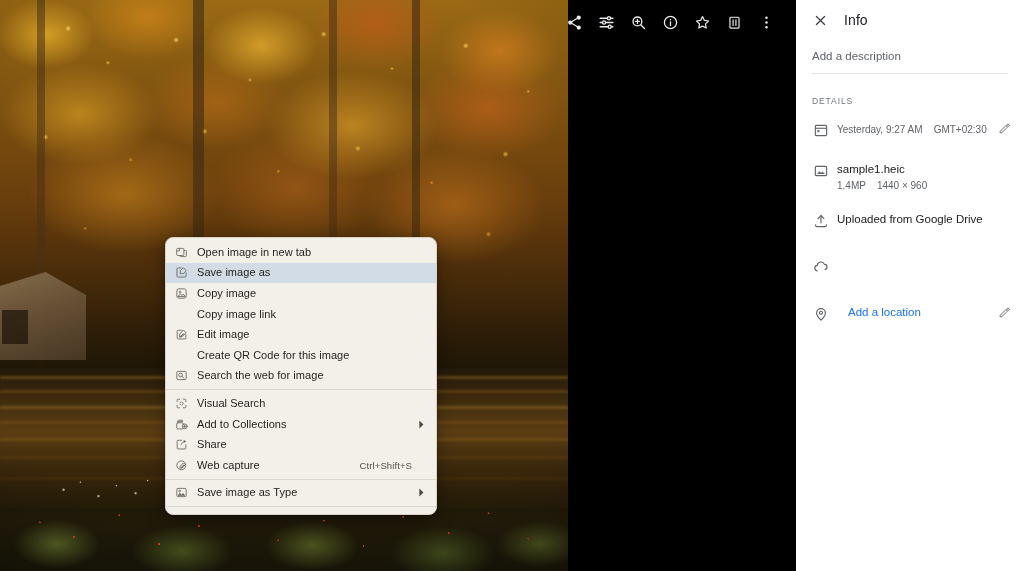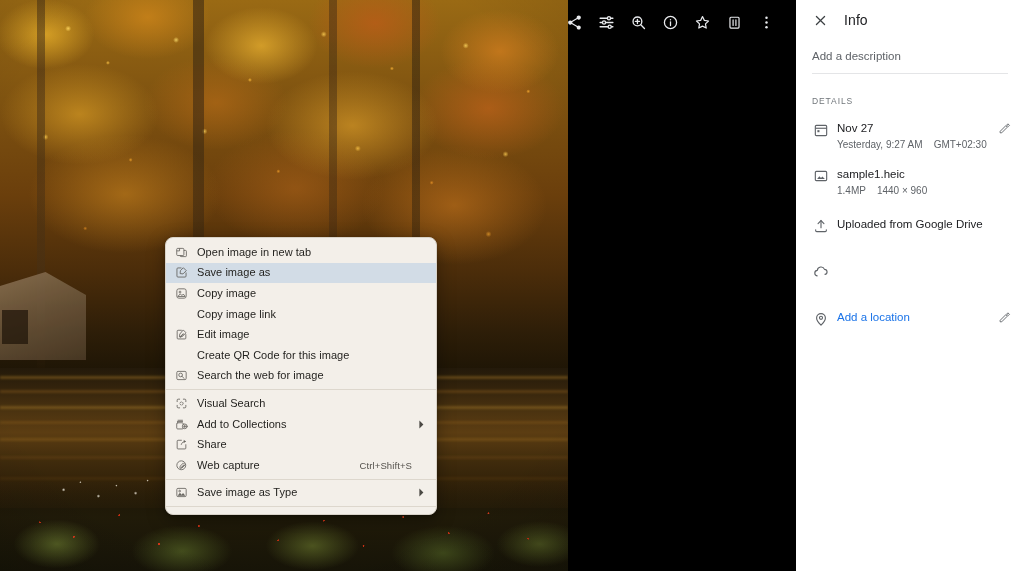--- a/index.html
+++ b/index.html
@@ -313,21 +313,20 @@
 
     <div class="det-row">
       <div class="det-ico">
         <svg width="16" height="16" viewBox="0 0 24 24" fill="none" stroke="#5f6368" stroke-width="1.7">
           <rect x="3.5" y="5" width="17" height="15.5" rx="1.6"></rect>
           <line x1="3.5" y1="9.4" x2="20.5" y2="9.4"></line>
           <rect x="6.6" y="12.2" width="3.1" height="3.1" fill="#5f6368" stroke="none"></rect>
         </svg>
       </div>
       <div class="det-body">
-        <div class="det-main">Nov 27</div>
         <div class="det-sub">
           <span>Yesterday, 9:27 AM</span>
           <span>GMT+02:30</span>
         </div>
       </div>
       <div class="det-edit">
         <svg width="13" height="13" viewBox="0 0 24 24" fill="none" stroke="#5f6368" stroke-width="1.7" stroke-linejoin="round">
           <path d="M4 17.2V20h2.8L17.3 9.5l-2.8-2.8z"></path>
           <path d="M16 5.7l2.3-2.3 2.8 2.8-2.3 2.3z"></path>
         </svg>
@@ -367,21 +366,21 @@
 
     <div class="det-row" style="margin-top:19px;">
       <div class="det-ico">
         <svg width="17" height="17" viewBox="0 0 24 24" fill="none" stroke="#5f6368" stroke-width="1.6" stroke-linejoin="round">
           <path d="M6.4 18.2a3.9 3.9 0 01-.35-7.78 5.3 5.3 0 0110.2-1.45 3.6 3.6 0 01.45 7.17l-.35.06"></path>
         </svg>
       </div>
       <div class="det-edit"></div>
     </div>
 
-    <div class="det-row" style="margin-top:22px;">
+    <div class="det-row" style="margin-top:22px;gap:11px;">
       <div class="det-ico">
         <svg width="16" height="16" viewBox="0 0 24 24" fill="none" stroke="#5f6368" stroke-width="1.7">
           <path d="M12 21.2s6.6-6.1 6.6-10.6a6.6 6.6 0 10-13.2 0c0 4.5 6.6 10.6 6.6 10.6z"></path>
           <circle cx="12" cy="10.2" r="2.3"></circle>
         </svg>
       </div>
       <div class="det-body">
         <div class="det-main link">Add a location</div>
       </div>
       <div class="det-edit">

